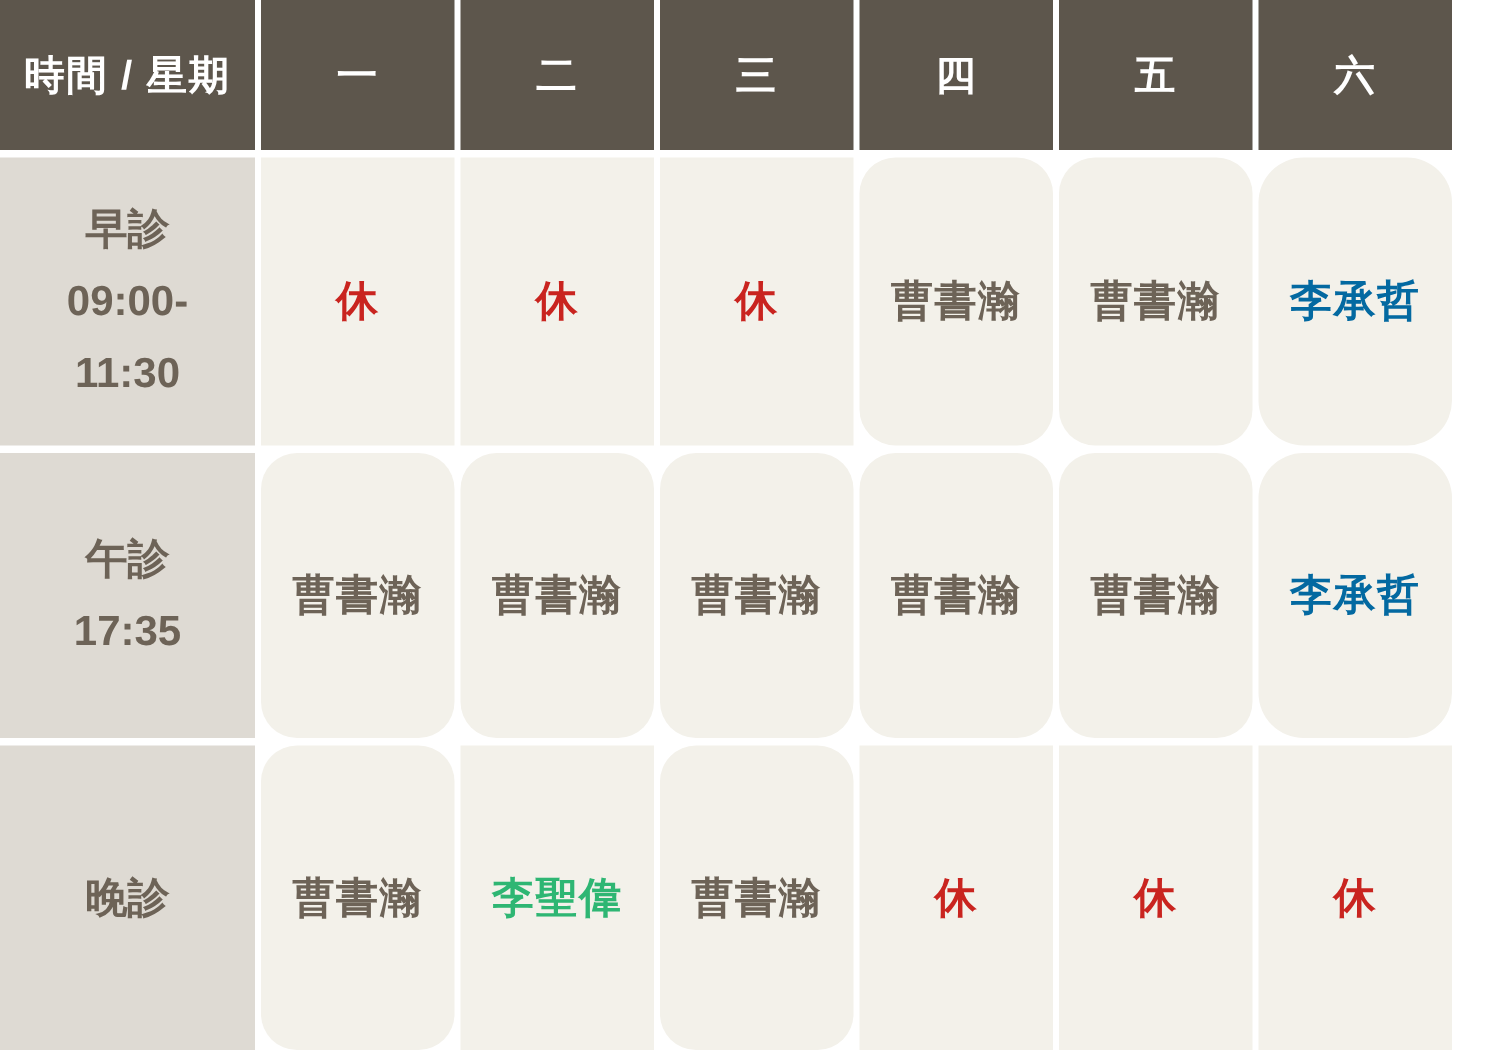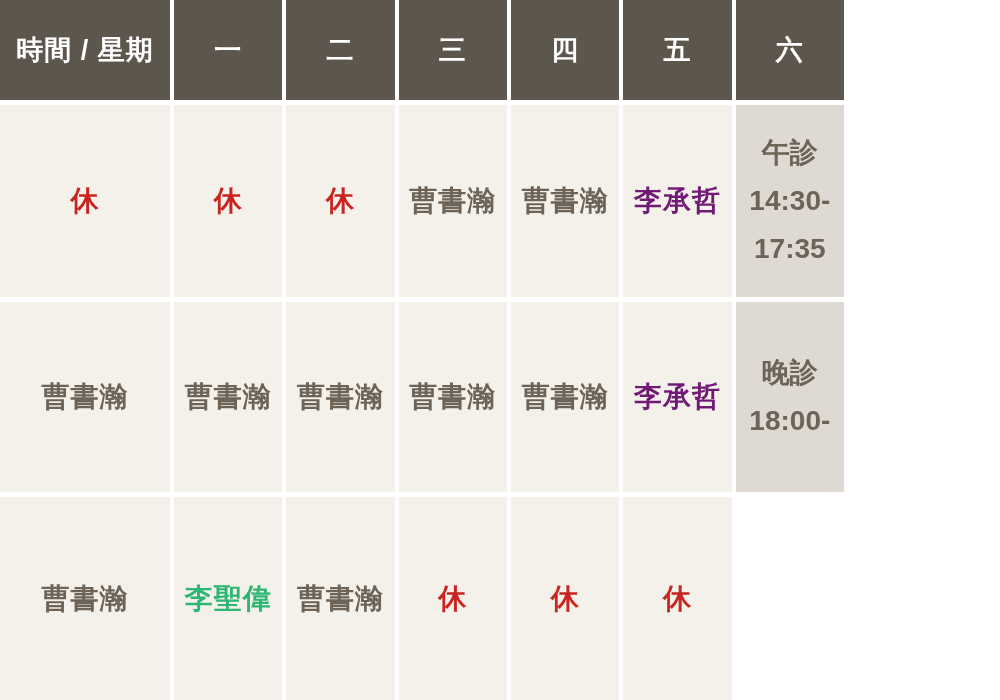--- a/index.html
+++ b/index.html
@@ -2,21 +2,21 @@
 <html><head>
 <meta charset="utf-8">
 <style>
   html, body {
     margin: 0;
     padding: 0;
     background: #ffffff;
     font-family: "Liberation Sans", "DejaVu Sans", sans-serif;
   }
   .schedule {
-    width: 844px;
+    width: 968px;
     height: 700px;
     display: grid;
     grid-template-columns: 170px repeat(6, 1fr);
     grid-template-rows: 100px 192px 190px auto;
     row-gap: 5px;
     column-gap: 4px;
     background: #ffffff;
     box-sizing: border-box;
   }
   .hdr {
@@ -47,59 +47,62 @@
   .cell {
     background: #f3f1ea;
     font-size: 28px;
     font-weight: 700;
     display: flex;
     align-items: center;
     justify-content: center;
     letter-spacing: 1px;
   }
   .cell[data-status="off"]            { color: #c9241f; }
-  .cell[data-status="tsao-shu-han"]   { color: #6d6357; }
-  .cell[data-status="lee-cheng-che"]  { color: #701a75; }
+  .cell[data-status="tsao-shu-han"]   { color: #6d6357; border-radius: 24px; }
+  .cell[data-status="lee-cheng-che"]  { color: #0369a1; border-radius: 30px; }
   .cell[data-status="lee-sheng-wei"]  { color: #2eb673; text-align: right; }
 </style>
 </head>
 <body>
 
 <div class="schedule">
 
   <div class="hdr">時間 / 星期</div>
   <div class="hdr">一</div>
   <div class="hdr">二</div>
   <div class="hdr">三</div>
   <div class="hdr">四</div>
   <div class="hdr">五</div>
   <div class="hdr">六</div>
 
+  <div class="time-cell">
+    <span>早診</span>
+    <span>09:00-</span>
+    <span>11:30</span>
+  </div>
   <div class="cell" data-status="off">休</div>
   <div class="cell" data-status="off">休</div>
   <div class="cell" data-status="off">休</div>
   <div class="cell" data-status="tsao-shu-han">曹書瀚</div>
   <div class="cell" data-status="tsao-shu-han">曹書瀚</div>
   <div class="cell" data-status="lee-cheng-che">李承哲</div>
 
   <div class="time-cell">
     <span>午診</span>
-    <span>14:30-</span>
     <span>17:35</span>
   </div>
   <div class="cell" data-status="tsao-shu-han">曹書瀚</div>
   <div class="cell" data-status="tsao-shu-han">曹書瀚</div>
   <div class="cell" data-status="tsao-shu-han">曹書瀚</div>
   <div class="cell" data-status="tsao-shu-han">曹書瀚</div>
   <div class="cell" data-status="tsao-shu-han">曹書瀚</div>
   <div class="cell" data-status="lee-cheng-che">李承哲</div>
 
   <div class="time-cell">
     <span>晚診</span>
-    <span>18:00-</span>
   </div>
   <div class="cell" data-status="tsao-shu-han">曹書瀚</div>
   <div class="cell" data-status="lee-sheng-wei">李聖偉</div>
   <div class="cell" data-status="tsao-shu-han">曹書瀚</div>
   <div class="cell" data-status="off">休</div>
   <div class="cell" data-status="off">休</div>
   <div class="cell" data-status="off">休</div>
 
 </div>
 

